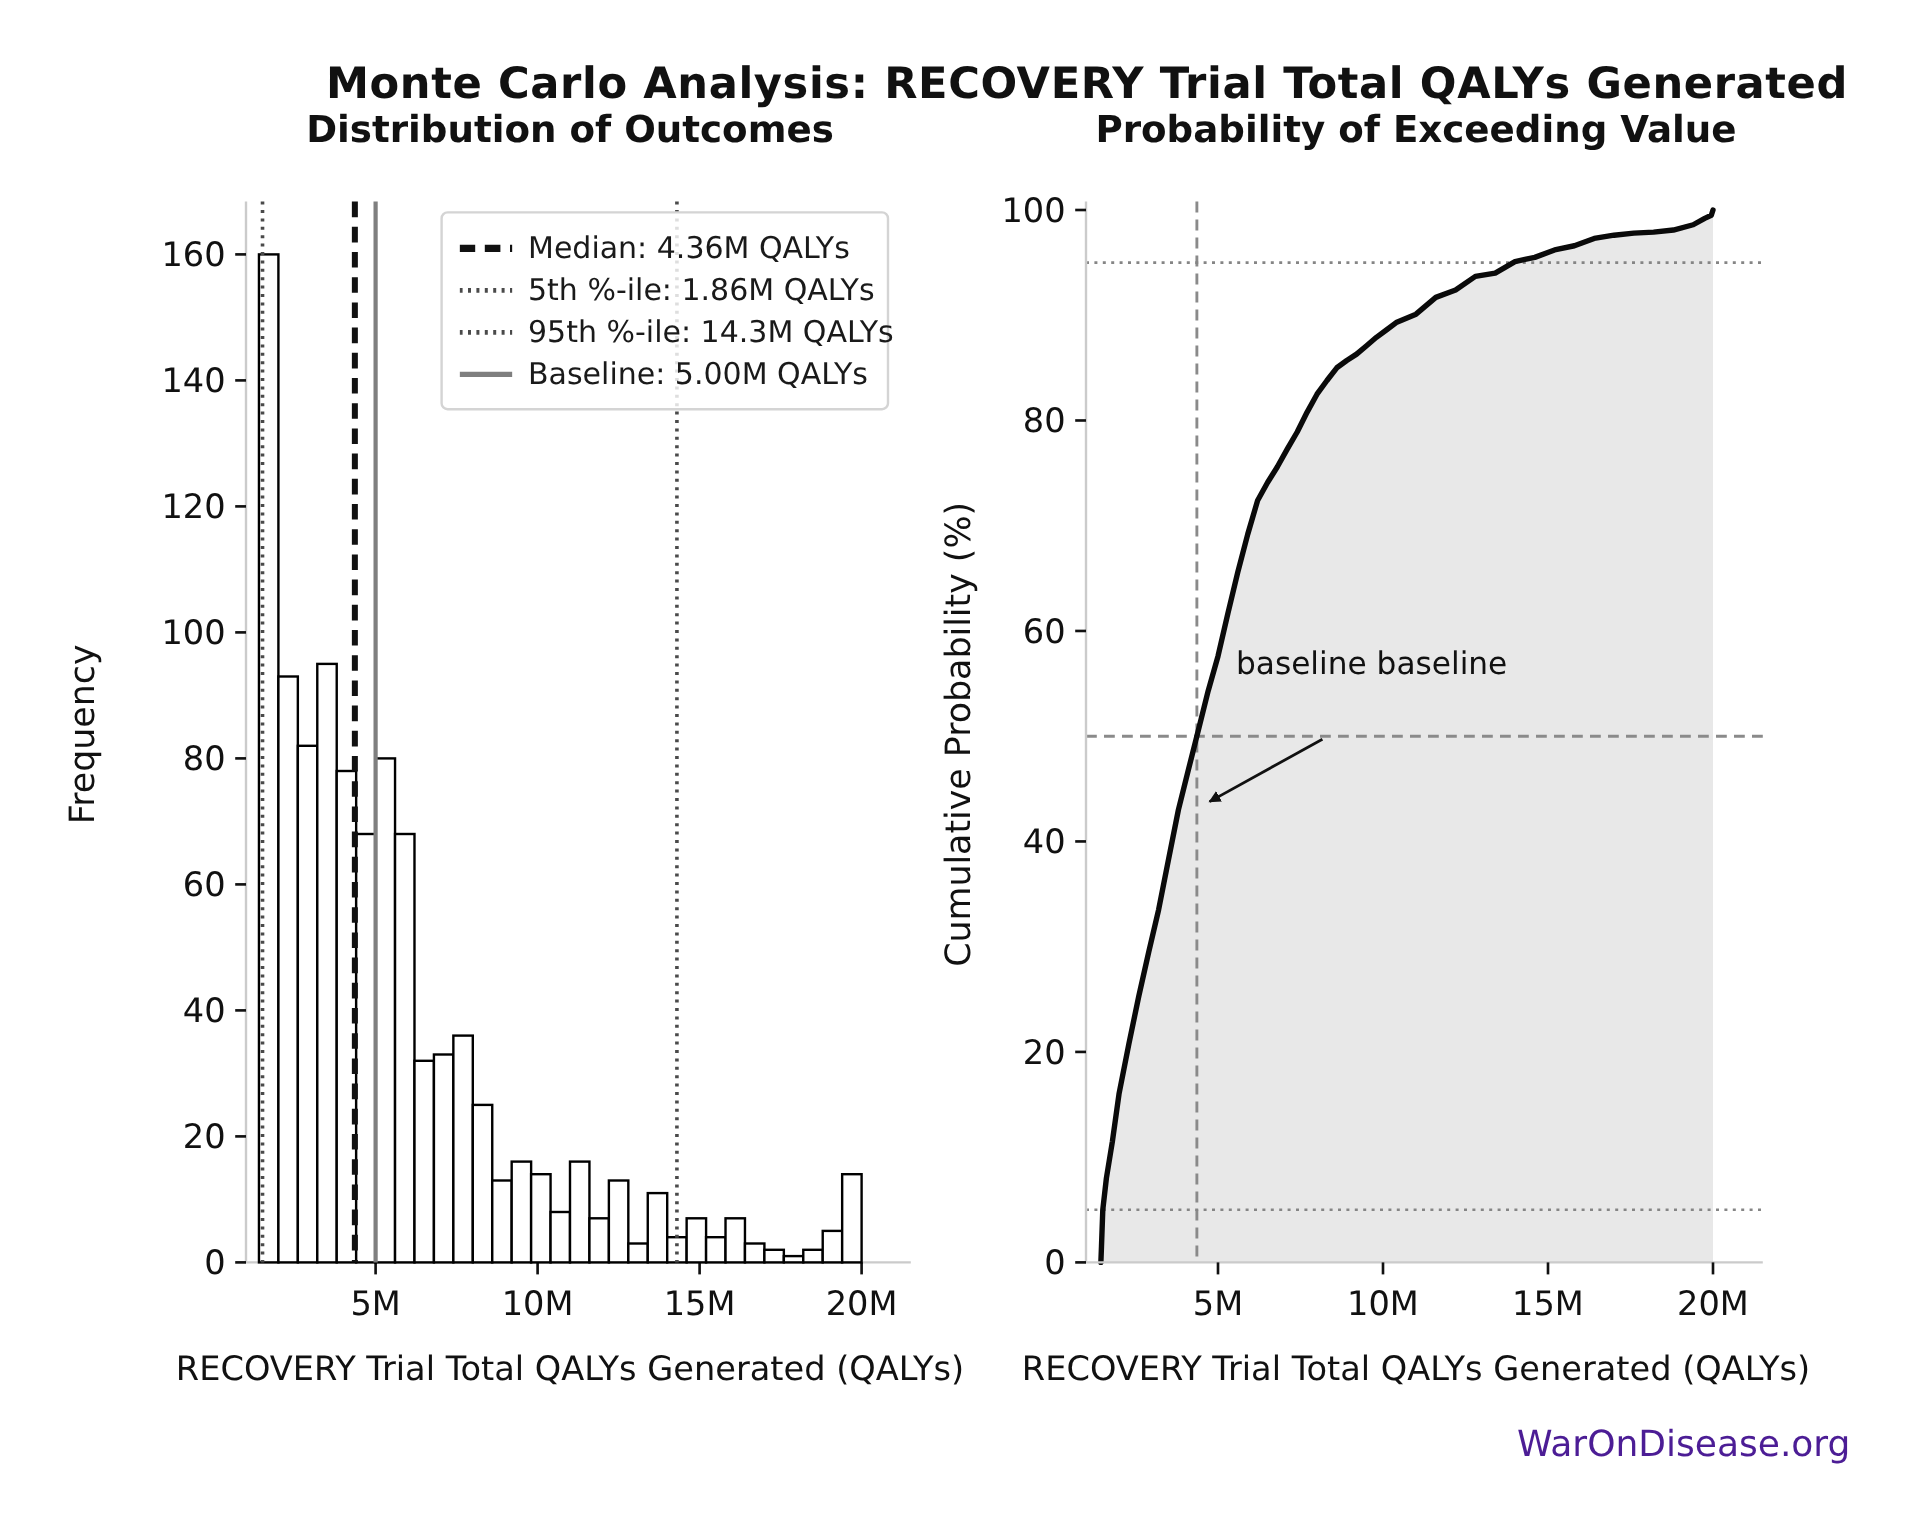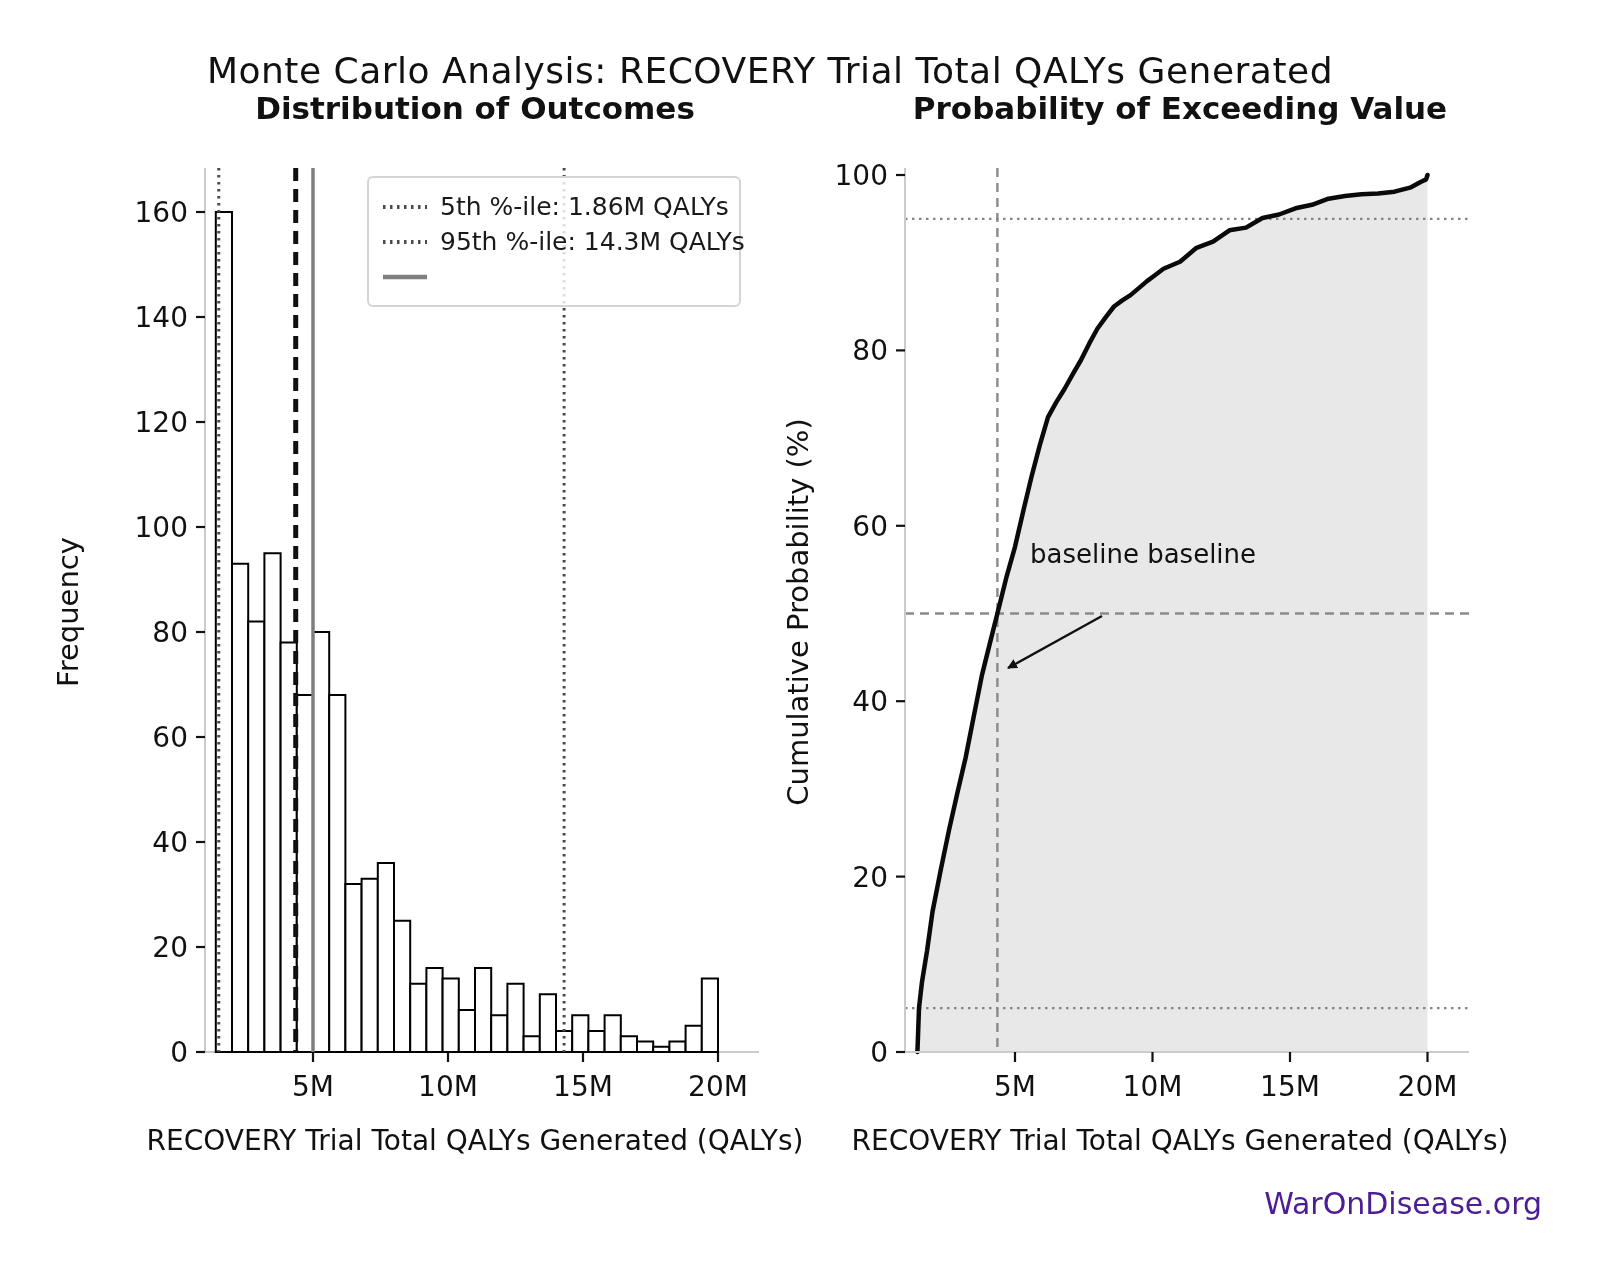--- a/index.html
+++ b/index.html
@@ -2,22 +2,22 @@
 <html><head>
 <meta charset="utf-8">
 <style>
   html,body{margin:0;padding:0;background:#ffffff;}
   body{
     width:1601px;height:1280px;position:relative;overflow:hidden;
     font-family:"DejaVu Sans","Liberation Sans",sans-serif;color:#111;
   }
   .abs{position:absolute;}
   .main-title{
-    top:50px;left:0;width:1540px;text-align:center;
-    font-size:36px;font-weight:normal;letter-spacing:0.5px;
+    top:50px;left:0;width:1540px;text-align:right;
+    font-size:36px;font-weight:bold;letter-spacing:0.5px;
   }
   .sub-title{font-size:31px;font-weight:bold;text-align:center;top:90px;}
   .sub-title.left{left:205px;width:540px;}
   .sub-title.right{left:905px;width:550px;}
   .xlabel{font-size:28px;text-align:center;top:1124px;color:#111;}
   .xlabel.left{left:145px;width:660px;}
   .xlabel.right{left:850px;width:660px;}
   .ylabel{
     font-size:29px;color:#111;white-space:nowrap;
     transform:translate(-50%,-50%) rotate(-90deg);
@@ -154,34 +154,41 @@
 
 <div class="abs ylabel" style="left:68px;top:612px;">Frequency</div>
 <div class="abs ylabel" style="left:798px;top:612px;">Cumulative Probability (%)</div>
 
 <div class="abs xlabel left">RECOVERY Trial Total QALYs Generated (QALYs)</div>
 <div class="abs xlabel right">RECOVERY Trial Total QALYs Generated (QALYs)</div>
 
 <div class="abs legend" id="legend">
     <div class="lrow">
       <svg class="lsample" viewBox="0 0 44 12">
+        <line x1="0" y1="6" x2="44" y2="6" stroke="#111111" stroke-width="6" stroke-dasharray="13 8"></line>
+      </svg>
+      <span class="ltext">Median: 4.36M QALYs</span>
+    </div>
+    <div class="lrow">
+      <svg class="lsample" viewBox="0 0 44 12">
         <line x1="0" y1="6" x2="44" y2="6" stroke="#4a4a4a" stroke-width="4" stroke-dasharray="2.5 4.5"></line>
       </svg>
       <span class="ltext">5th %-ile: 1.86M QALYs</span>
     </div>
     <div class="lrow">
       <svg class="lsample" viewBox="0 0 44 12">
         <line x1="0" y1="6" x2="44" y2="6" stroke="#4a4a4a" stroke-width="4" stroke-dasharray="2.5 4.5"></line>
       </svg>
       <span class="ltext">95th %-ile: 14.3M QALYs</span>
     </div>
     <div class="lrow">
       <svg class="lsample" viewBox="0 0 44 12">
         <line x1="0" y1="6" x2="44" y2="6" stroke="#7f7f7f" stroke-width="4.5"></line>
       </svg>
+      <span class="ltext">Baseline: 5.00M QALYs</span>
     </div>
   </div>
 
 <div class="abs annotation">
   <div>baseline baseline</div>
 </div>
 
 <div class="abs footer">WarOnDisease.org</div>
 
 </body></html>

